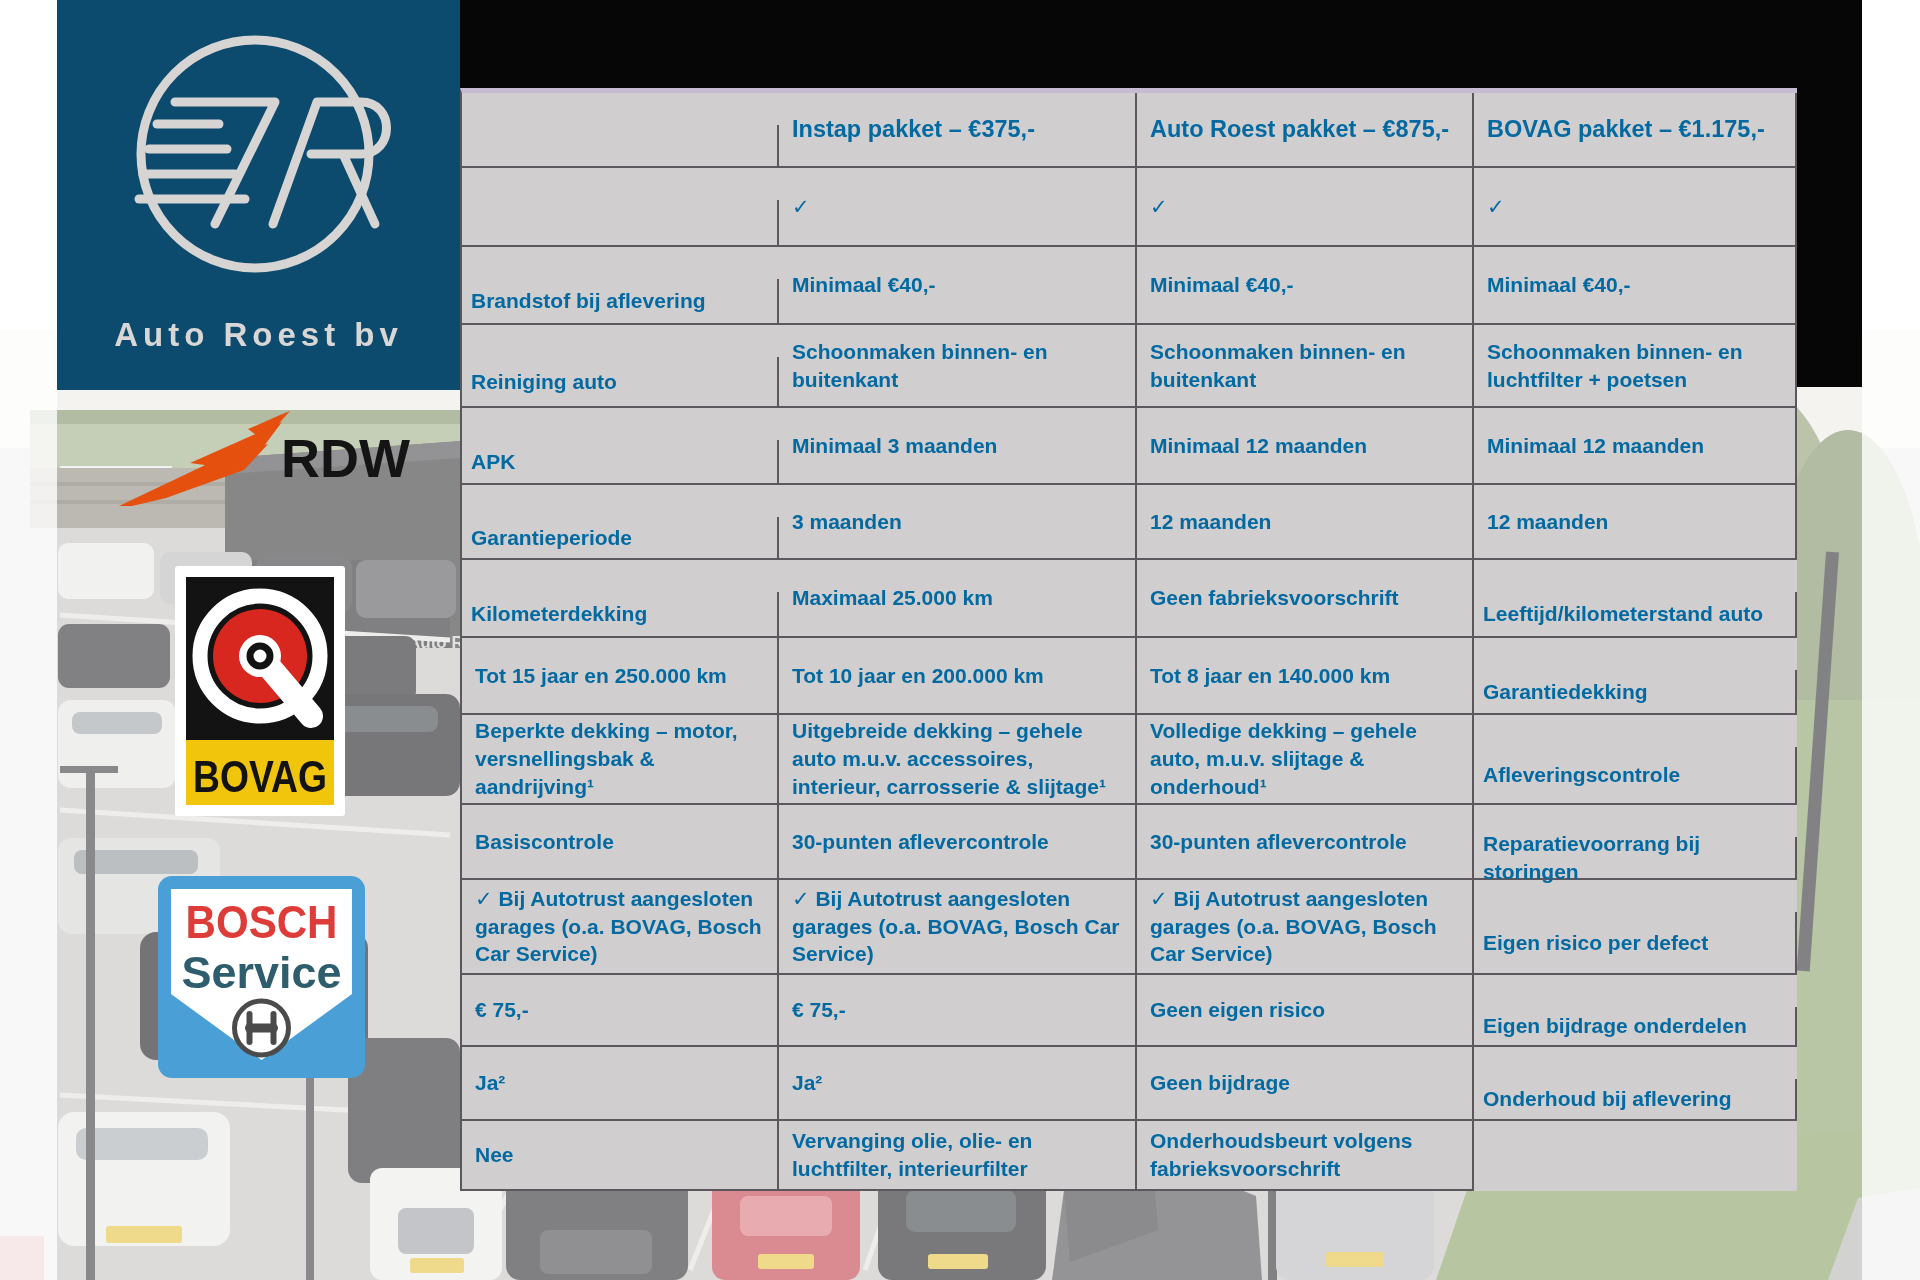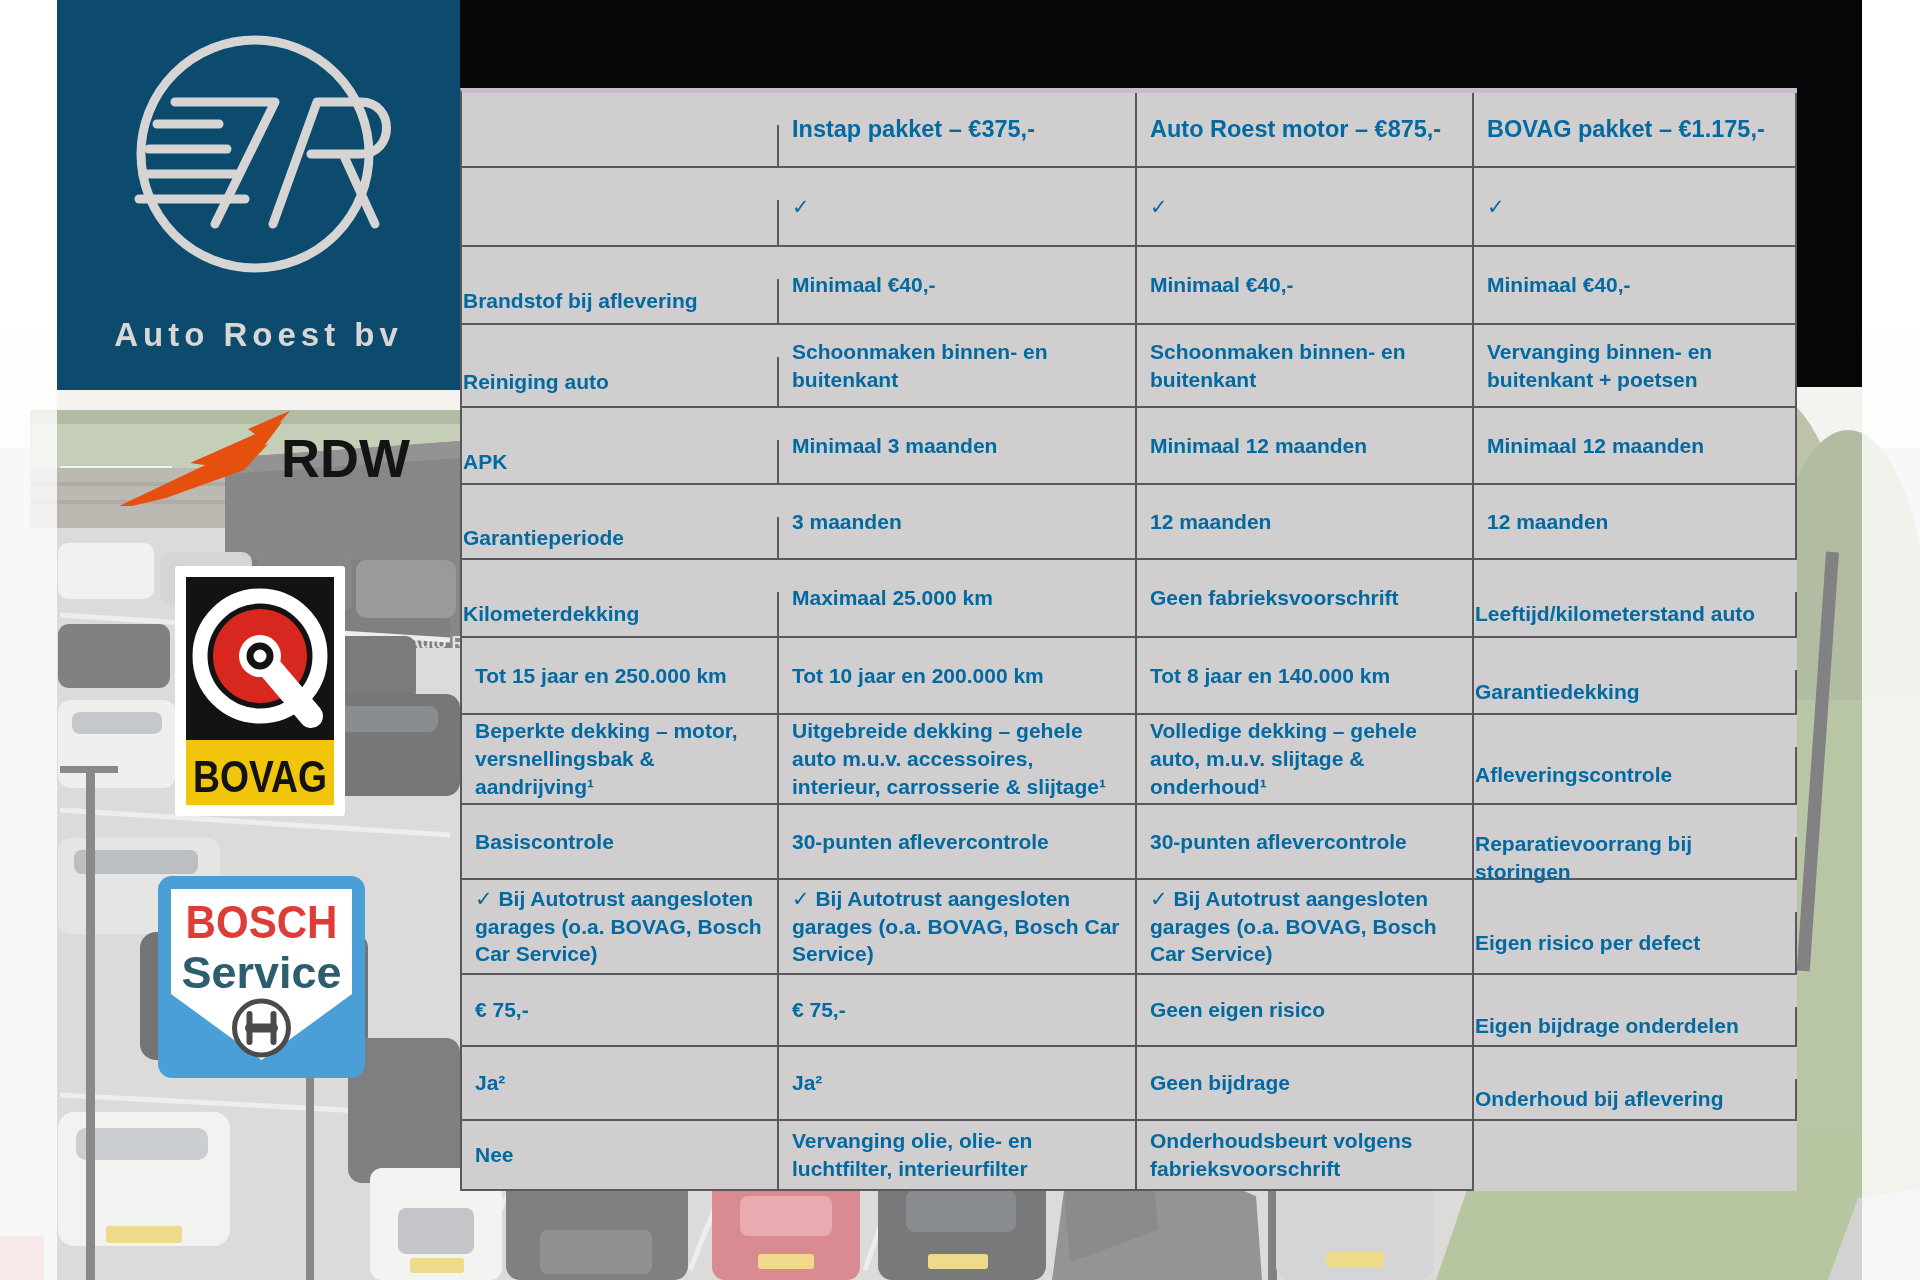--- a/index.html
+++ b/index.html
@@ -32,21 +32,21 @@
       display:grid;
       grid-template-columns:317px 358px 337px 323px;
       grid-template-rows:75px 79px 78px 83px 77px 75px 78px 77px 90px 75px 95px 72px 74px 70px;
       background:#d0cecf;
       border-left:2px solid #5b575d;
       border-top:5px solid #c7bbd2;}
   .cell{box-sizing:border-box;border-right:2px solid #5b575d;border-bottom:2px solid #5b575d;
         display:flex;align-items:center;
         padding:4px 8px 4px 13px;
         color:#0369a1;font-size:21px;font-weight:bold;line-height:1.33;}
-  .cell.lbl{padding-left:1px;margin-top:32px;}
+  .cell.lbl{padding-left:9px;margin-top:32px;}
   .cell.hd{font-size:23.5px;}
 </style>
 </head>
 <body>
 
 <div class="stage">
 
   <svg class="photo" viewBox="0 0 1920 1280">
     <rect x="0" y="0" width="1920" height="1280" fill="#ffffff"></rect>
     <rect x="0" y="330" width="1920" height="950" fill="#c7c4c0"></rect>
@@ -202,37 +202,37 @@
         <line x1="12" y1="-14" x2="12" y2="14" stroke-width="6"></line>
         <line x1="-12" y1="0" x2="12" y2="0" stroke-width="9"></line>
       </g>
     </g>
   </svg>
 
   <div class="pakket-table">
 
     <div class="cell lbl hd"></div>
     <div class="cell hd">Instap pakket – €375,-</div>
-    <div class="cell hd">Auto Roest motor – €875,-</div>
+    <div class="cell hd">Auto Roest pakket – €875,-</div>
     <div class="cell hd">BOVAG pakket – €1.175,-</div>
 
     <div class="cell lbl"></div>
     <div class="cell">✓</div>
     <div class="cell">✓</div>
     <div class="cell">✓</div>
 
     <div class="cell lbl">Brandstof bij aflevering</div>
     <div class="cell">Minimaal €40,-</div>
     <div class="cell">Minimaal €40,-</div>
     <div class="cell">Minimaal €40,-</div>
 
     <div class="cell lbl">Reiniging auto</div>
     <div class="cell">Schoonmaken binnen- en buitenkant</div>
     <div class="cell">Schoonmaken binnen- en buitenkant</div>
-    <div class="cell">Vervanging binnen- en buitenkant + poetsen</div>
+    <div class="cell">Schoonmaken binnen- en luchtfilter + poetsen</div>
 
     <div class="cell lbl">APK</div>
     <div class="cell">Minimaal 3 maanden</div>
     <div class="cell">Minimaal 12 maanden</div>
     <div class="cell">Minimaal 12 maanden</div>
 
     <div class="cell lbl">Garantieperiode</div>
     <div class="cell">3 maanden</div>
     <div class="cell">12 maanden</div>
     <div class="cell">12 maanden</div>

